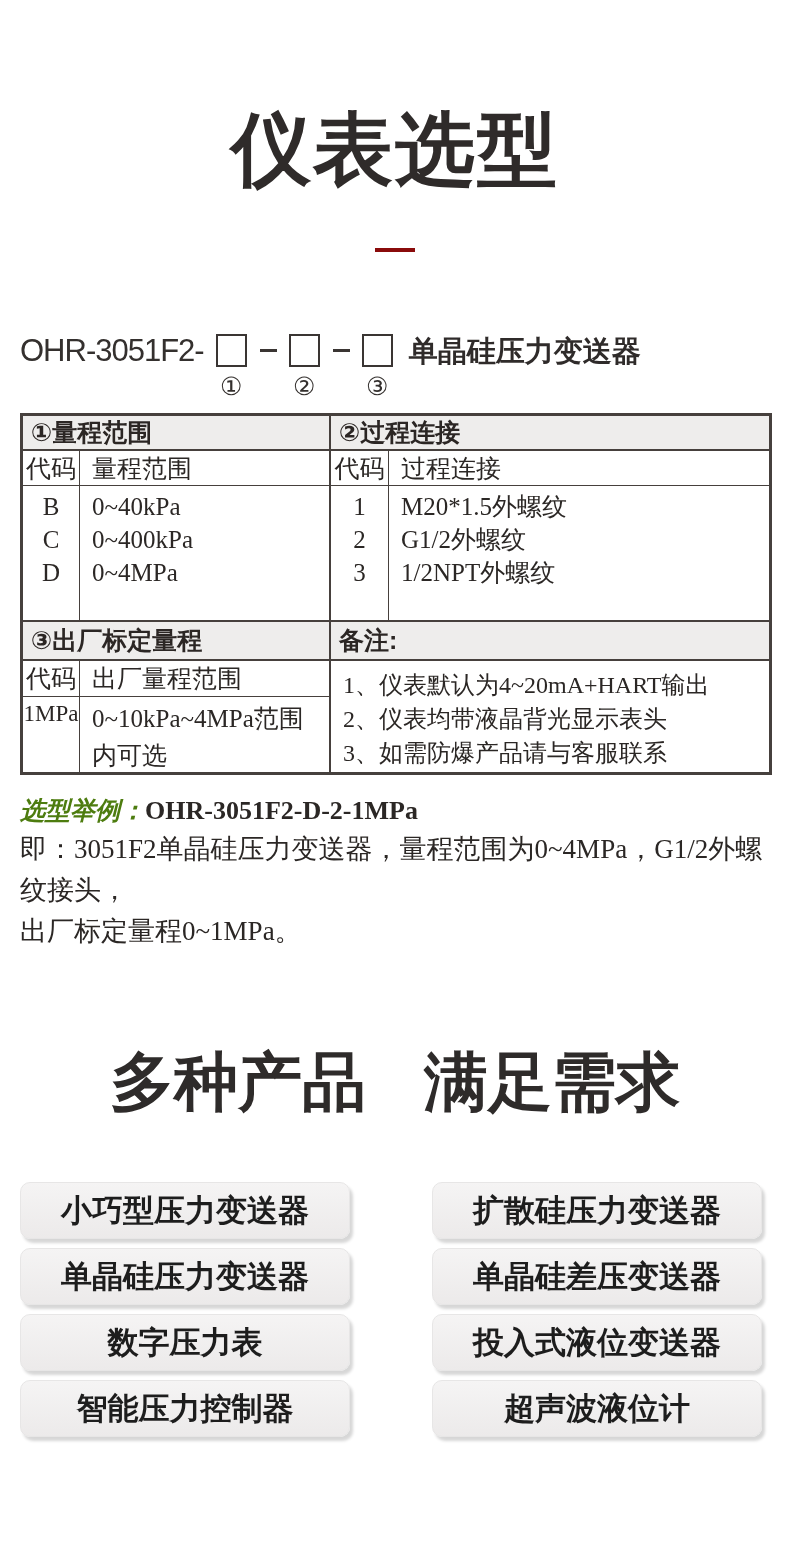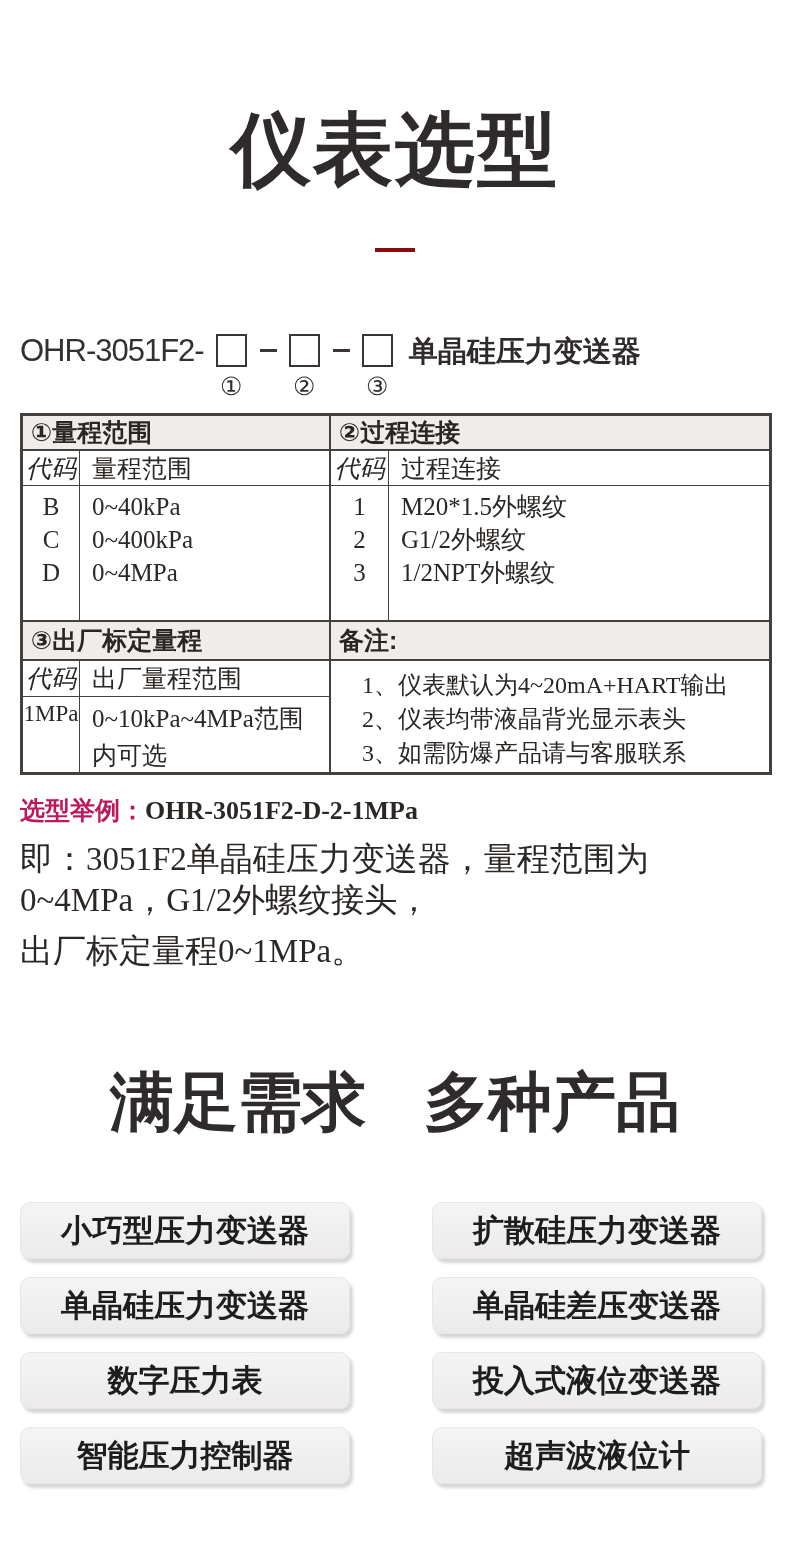--- a/index.html
+++ b/index.html
@@ -57,50 +57,50 @@
     background: #eeedec;
     font-family: "Liberation Sans", "DejaVu Sans", sans-serif;
     font-weight: 700; font-size: 25px;
     display: flex; align-items: center; padding-left: 8px;
     color: #2b2624;
   }
   .bb2 { border-bottom: 2px solid #46403d; }
   .bb1 { border-bottom: 1.5px solid #46403d; }
   .br1 { border-right: 1.5px solid #46403d; }
   .br2 { border-right: 2.5px solid #46403d; }
-  .c-center { display: flex; align-items: center; justify-content: center; font-style: italic; }
+  .c-center { display: flex; align-items: center; justify-content: center; }
   .c-left   { display: flex; align-items: center; padding-left: 12px; }
   .stack { padding-top: 4px; }
   .stack div { height: 33px; line-height: 33px; }
   .stack.codes div { text-align: center; }
   .stack.vals div { padding-left: 12px; }
   .cal-code { font-size: 23px; display: flex; justify-content: center; padding-top: 4px; }
   .cal-val  { padding: 3px 10px 2px 12px; line-height: 37px; }
-  .notes-cell { grid-column: 3 / 5; grid-row: 5 / 7; padding: 7px 6px 0 12px; margin-left: 19px; }
+  .notes-cell { grid-column: 3 / 5; grid-row: 5 / 7; padding: 7px 6px 0 12px; }
   .notes-cell div { line-height: 34px; font-size: 24px; white-space: nowrap; }
 
   
   .example { margin: 17px 20px 0; }
   .example-line1 { font-size: 25px; line-height: 36px; white-space: nowrap; }
-  .example-label { font-weight: 700; font-family: "Liberation Sans", "DejaVu Sans", sans-serif; color: #be185d; }
+  .example-label { font-weight: 700; font-family: "Liberation Sans", "DejaVu Sans", sans-serif; color: #4d7c0f; font-style: italic; }
   .example-model { font-family: "Liberation Serif", "DejaVu Serif", serif; font-weight: 700; font-size: 26px; }
   .example-body {
     font-family: "Liberation Serif", "DejaVu Serif", serif;
-    font-size: 33px; line-height: 41px; color: #2b2725; margin-top: 10px;
+    font-size: 27px; line-height: 41px; color: #2b2725;
   }
 
   
   .products-title {
     margin-top: 98px; display: flex; justify-content: center; gap: 58px;
     font-size: 64px; line-height: 1; font-weight: 900; color: #2e2b2a;
   }
   .product-grid {
     margin: 68px 28px 0 20px;
     display: grid; grid-template-columns: 330px 330px;
-    justify-content: space-between; row-gap: 18px;
+    justify-content: space-between; row-gap: 9px;
   }
   .product-btn {
     height: 57px; border-radius: 10px;
     background: linear-gradient(180deg, #f5f4f4 0%, #eceaea 100%);
     border: 1px solid #e7e6e6;
     box-shadow: 3px 4px 3px rgba(0,0,0,0.16);
     display: flex; align-items: center; justify-content: center;
     font-size: 31px; font-weight: 600; color: #1d1d1d;
     cursor: pointer; white-space: nowrap;
   }
@@ -180,22 +180,22 @@
 
   <div class="example">
     <div class="example-line1">
       <span class="example-label">选型举例：</span><span class="example-model">OHR-3051F2-D-2-1MPa</span>
     </div>
     <div class="example-body">即：3051F2单晶硅压力变送器，量程范围为0~4MPa，G1/2外螺纹接头，</div>
     <div class="example-body">出厂标定量程0~1MPa。</div>
   </div>
 
   <div class="products-title">
+    <span>多种产品</span>
     <span>满足需求</span>
-    <span>多种产品</span>
   </div>
 
   <div class="product-grid">
     <div class="product-btn">小巧型压力变送器</div>
     <div class="product-btn">扩散硅压力变送器</div>
     <div class="product-btn">单晶硅压力变送器</div>
     <div class="product-btn">单晶硅差压变送器</div>
     <div class="product-btn">数字压力表</div>
     <div class="product-btn">投入式液位变送器</div>
     <div class="product-btn">智能压力控制器</div>

